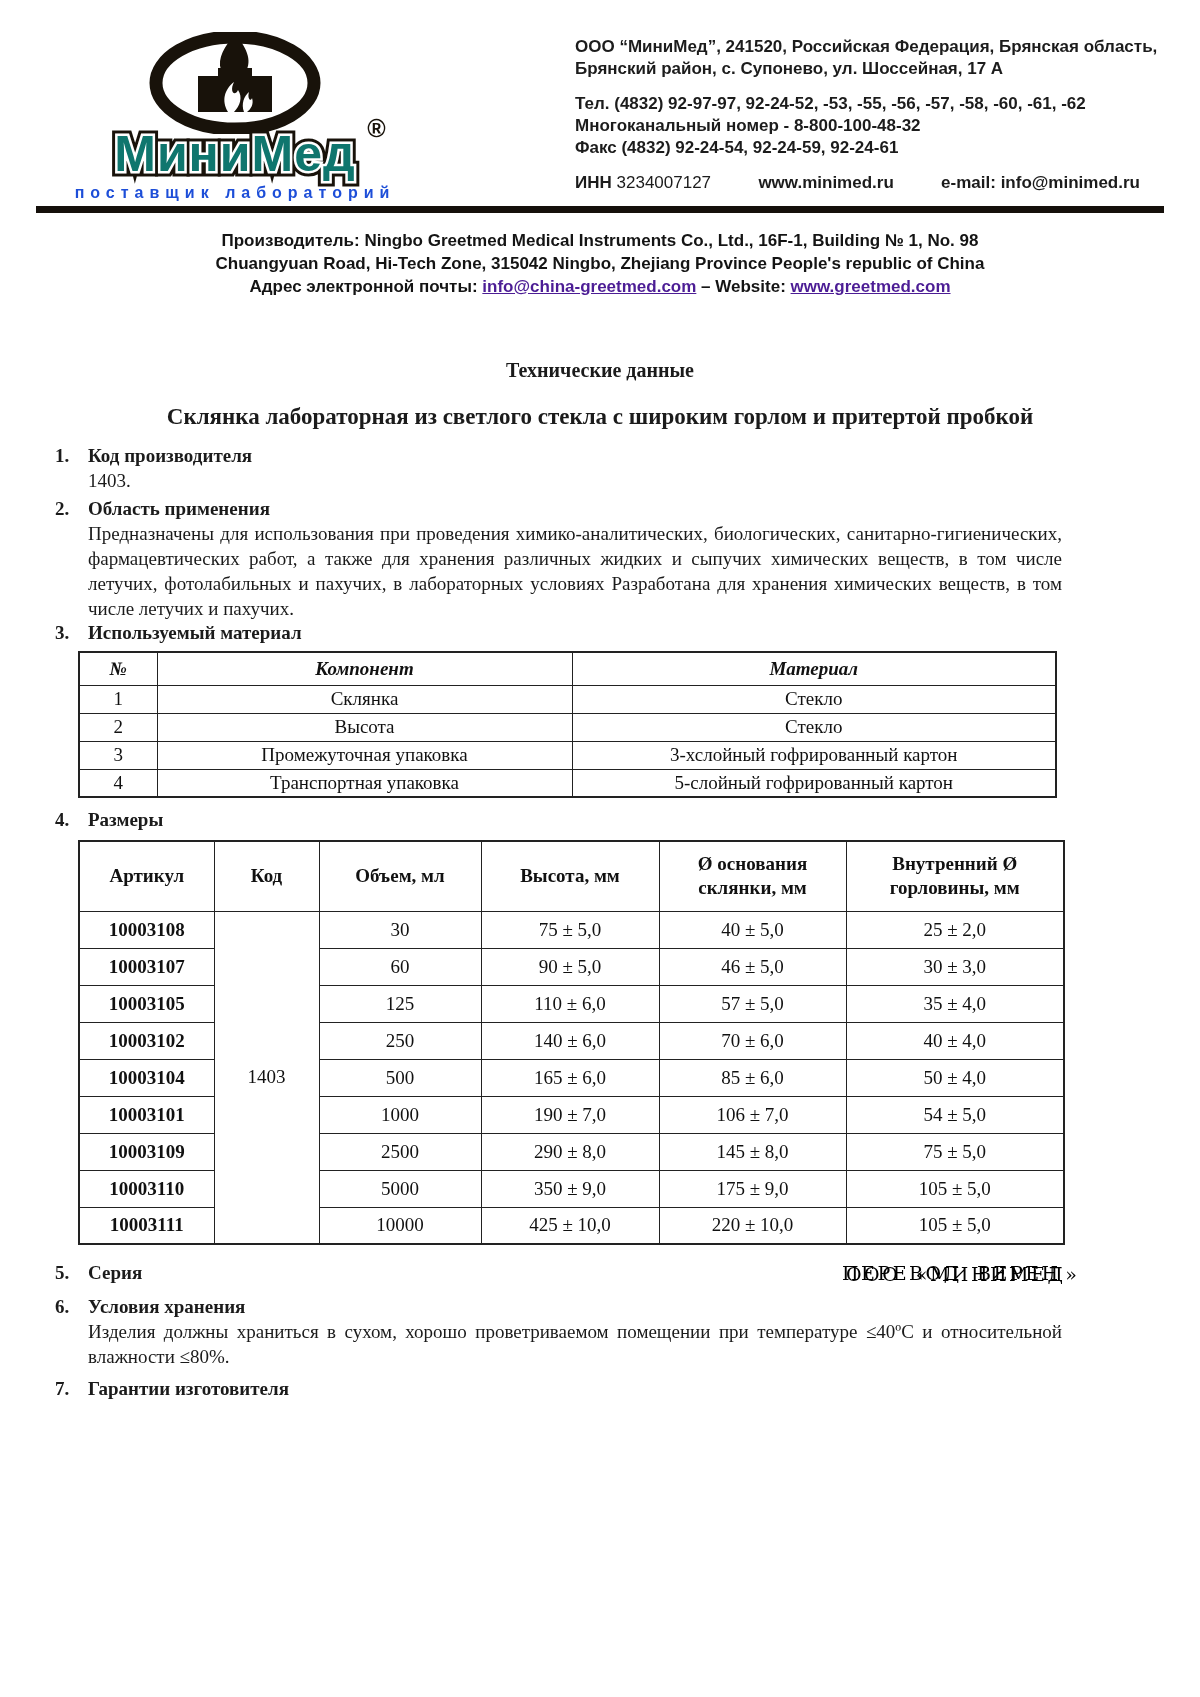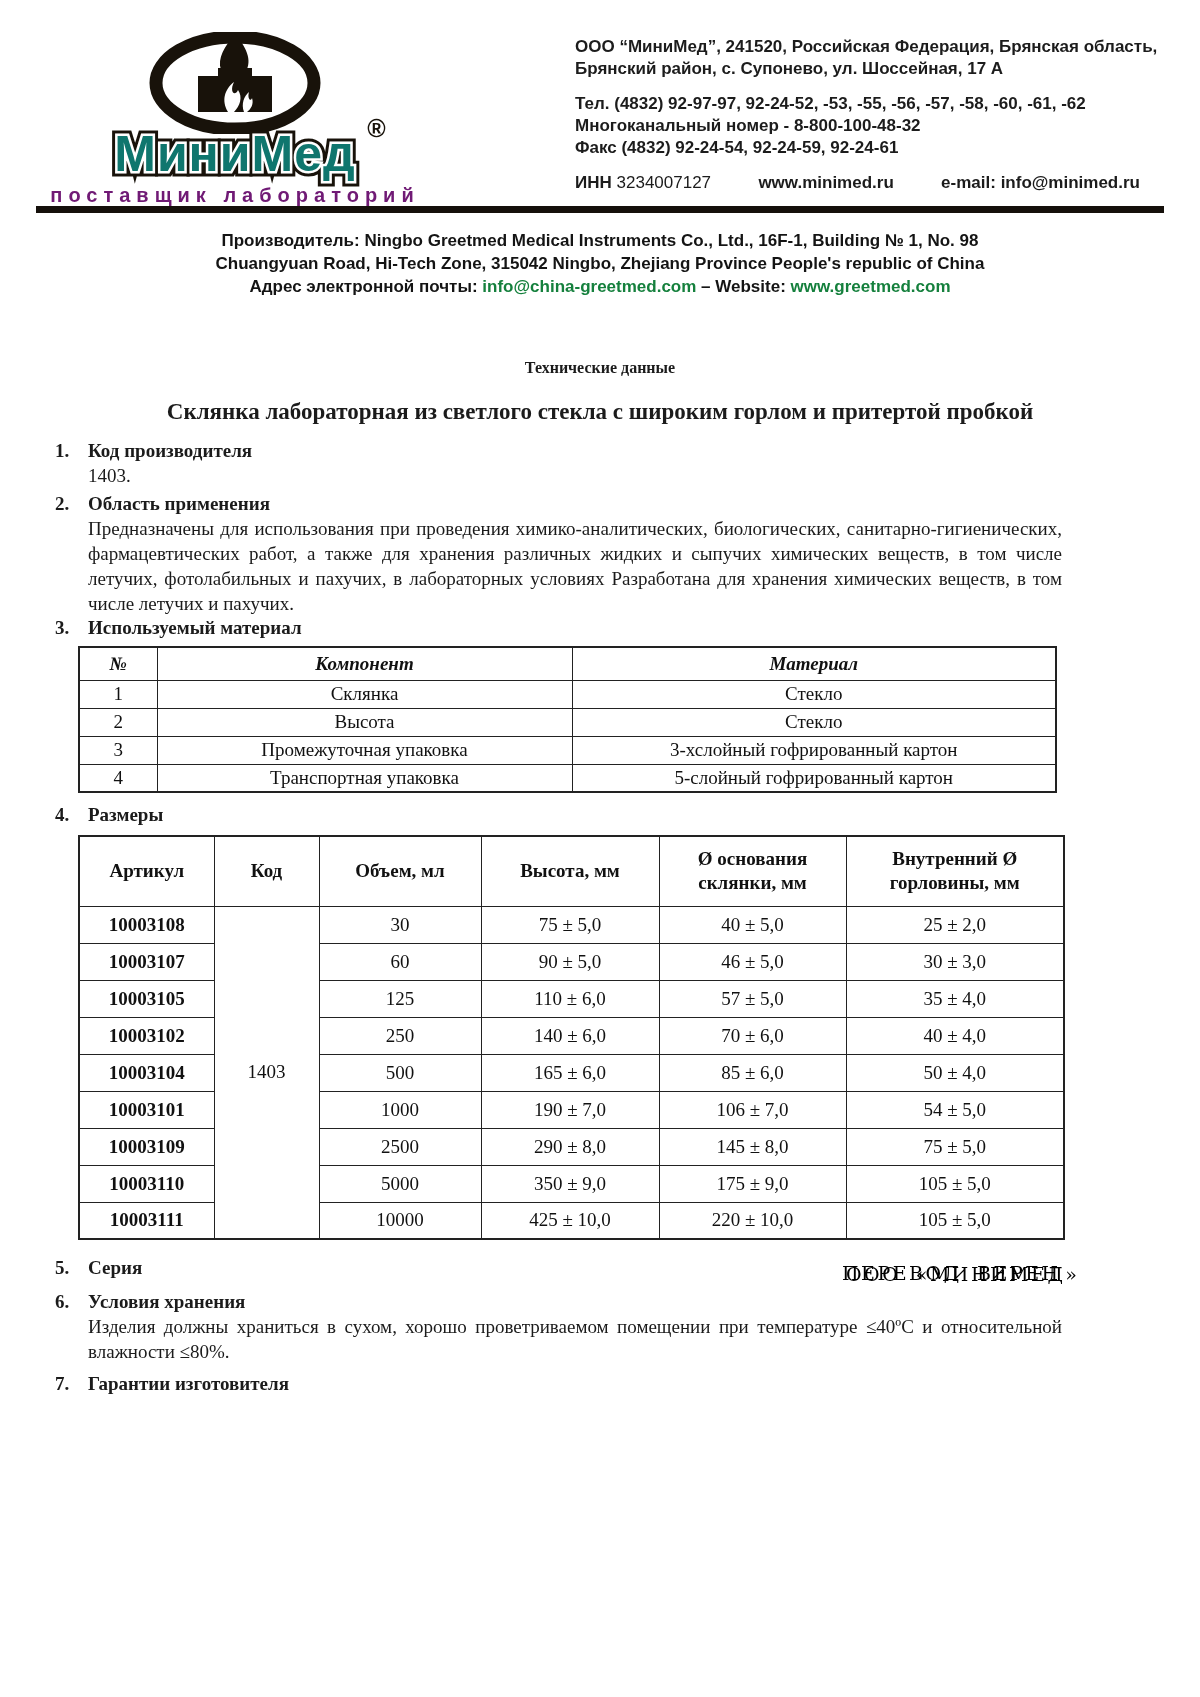--- a/index.html
+++ b/index.html
@@ -33,22 +33,22 @@
     content:attr(data-text); position:absolute; left:0; top:0;
     -webkit-text-stroke:5px #ffffff; z-index:-1;
   }
   .reg-mark {
     position:absolute; right:-30px; top:-14px;
     font-family:"Liberation Sans", sans-serif;
     font-size:25px; font-weight:bold; color:#18120a;
   }
   .brand-tagline {
     font-family:"Liberation Sans", sans-serif;
-    font-weight:800; font-size:20px; letter-spacing:6px;
-    margin-top:4px; white-space:nowrap; color:#701a75;
+    font-weight:800; font-size:16px; letter-spacing:6px;
+    margin-top:4px; white-space:nowrap; color:#1d4ed8;
   }
   .contact {
     margin-left:auto; width:565px; padding-top:10px;
     font-family:"Liberation Sans", sans-serif;
     font-weight:bold; font-size:17px; line-height:22px; color:#1c1c1c;
   }
   .contact .group { margin-bottom:13px; }
   .contact .line { white-space:nowrap; }
   .inn-row { display:flex; justify-content:space-between; margin-top:3px; }
   .inn-value { font-weight:normal; }
@@ -56,25 +56,25 @@
   .divider { height:7px; background:#15100b; margin:0 36px; }
 
   
   .mfr-row { display:flex; height:126px; padding:10px 60px 0 60px; }
   .greetmed-logo { width:250px; padding-left:10px; }
   .mfr-text {
     flex:1; text-align:center; padding-top:6px;
     font-family:"Liberation Sans", sans-serif;
     font-weight:bold; font-size:17px; line-height:23px; color:#141414;
   }
-  .mfr-link { color:#15803d; cursor:pointer; }
+  .mfr-link { color:#4c1d95; text-decoration:underline; cursor:pointer; }
   .mfr-distributor { margin-top:13px; }
 
   
-  .doc-title { margin-top:20px; text-align:center; font-weight:bold; font-size:16px; }
+  .doc-title { margin-top:20px; text-align:center; font-weight:bold; font-size:20px; }
   .product-title { margin-top:22px; text-align:center; font-weight:bold; font-size:23px; }
 
   
   .section { margin-top:0; }
   .sec-heading { display:flex; font-weight:bold; font-size:19px; line-height:24px; padding-left:55px; }
   .sec-num { width:33px; flex:none; }
   .sec-body { padding:0 138px 0 88px; font-size:19px; line-height:25px; }
   .just { text-align:justify; }
 
   

